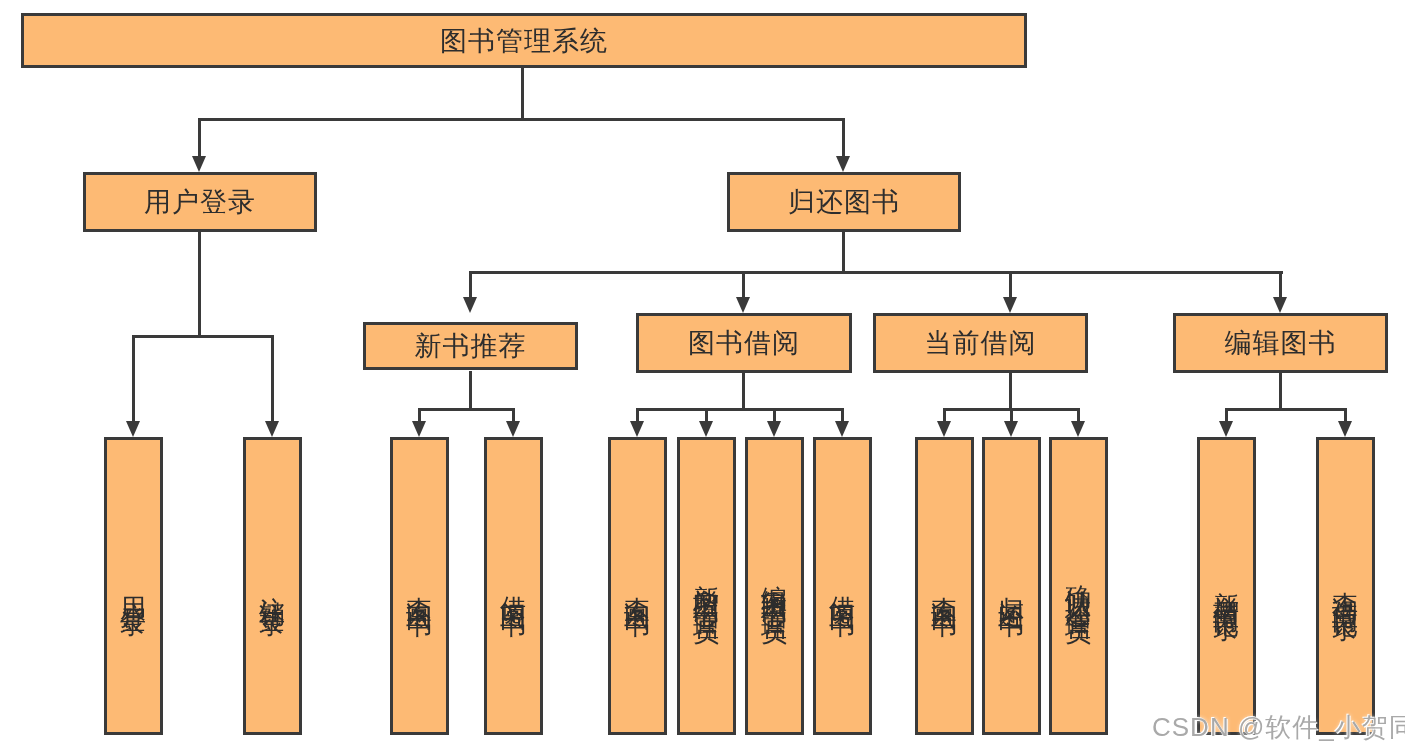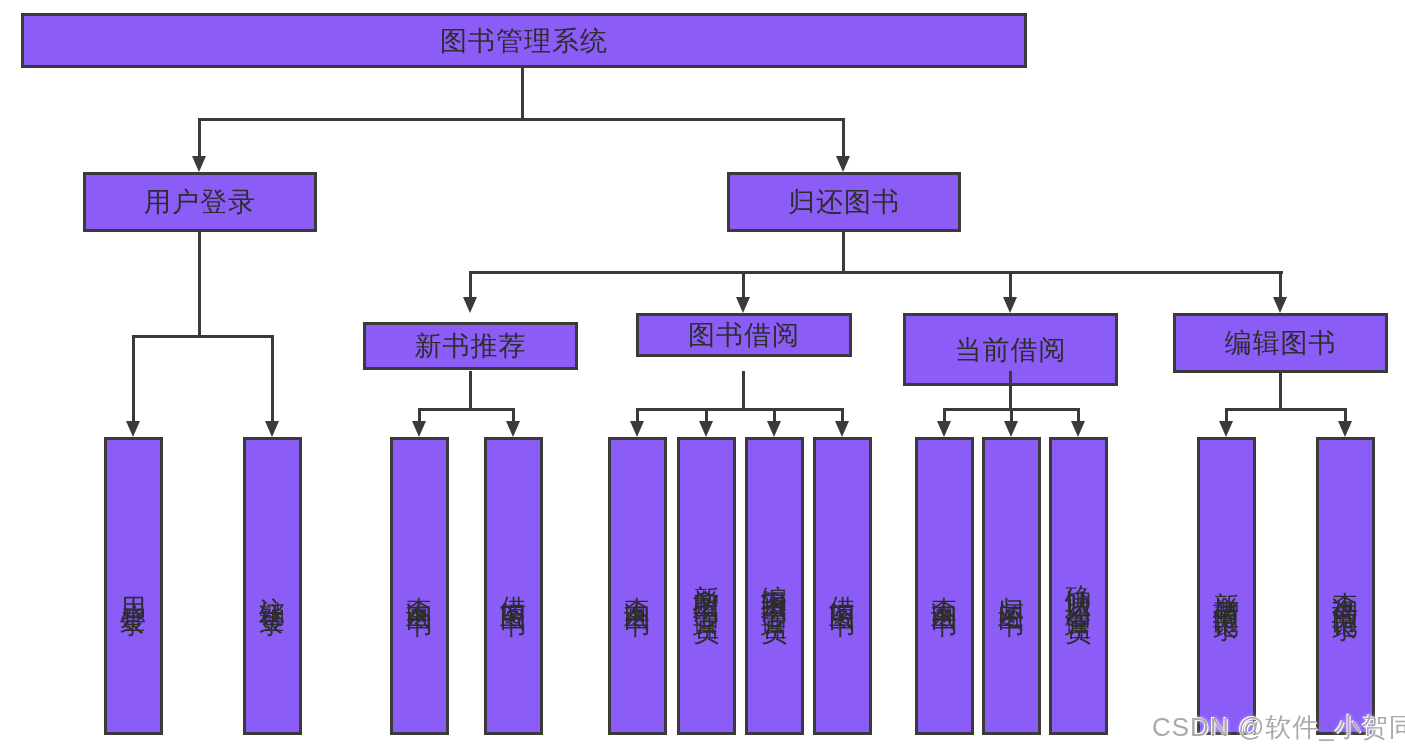--- a/index.html
+++ b/index.html
@@ -12,21 +12,21 @@
   .canvas{
     position:relative;
     width:1405px;height:747px;
     background:var(--background);
     font-family:"Liberation Sans","DejaVu Sans",sans-serif;
     color:var(--text);
     overflow:hidden;
   }
   .node{
     position:absolute;
-    background:#8b5cf6;
+    background:#fdba74;
     border:3px solid var(--line);
     box-sizing:border-box;
     display:flex;align-items:center;justify-content:center;
     text-align:center;
   }
   .h-node{font-size:27px;letter-spacing:1px;}
   .v-node{width:59px;height:298px;top:437px;font-size:26px;}
   .v-node .vtext{
     writing-mode:vertical-rl;
     text-orientation:mixed;
@@ -90,24 +90,24 @@
   <div class="vline" style="left:742px;top:271px;height:28px"></div>
   <div class="arrow-down" style="left:736px;top:297px"></div>
   <div class="vline" style="left:1009px;top:271px;height:28px"></div>
   <div class="arrow-down" style="left:1003px;top:297px"></div>
   <div class="vline" style="left:1279px;top:271px;height:28px"></div>
   <div class="arrow-down" style="left:1273px;top:297px"></div>
 
   <div class="node h-node" style="left:363px;top:322px;width:215px;height:48px">
     <span>新书推荐</span>
   </div>
-  <div class="node h-node" style="left:636px;top:313px;width:216px;height:44px">
+  <div class="node h-node" style="left:636px;top:313px;width:216px;height:60px">
     <span>图书借阅</span>
   </div>
-  <div class="node h-node" style="left:903px;top:313px;width:215px;height:73px">
+  <div class="node h-node" style="left:873px;top:313px;width:215px;height:60px">
     <span>当前借阅</span>
   </div>
   <div class="node h-node" style="left:1173px;top:313px;width:215px;height:60px">
     <span>编辑图书</span>
   </div>
 
   <div class="vline" style="left:469px;top:371px;height:40px"></div>
   <div class="hline" style="left:418px;top:408px;width:97px"></div>
   <div class="vline" style="left:418px;top:408px;height:15px"></div>
   <div class="arrow-down" style="left:412px;top:421px"></div>

